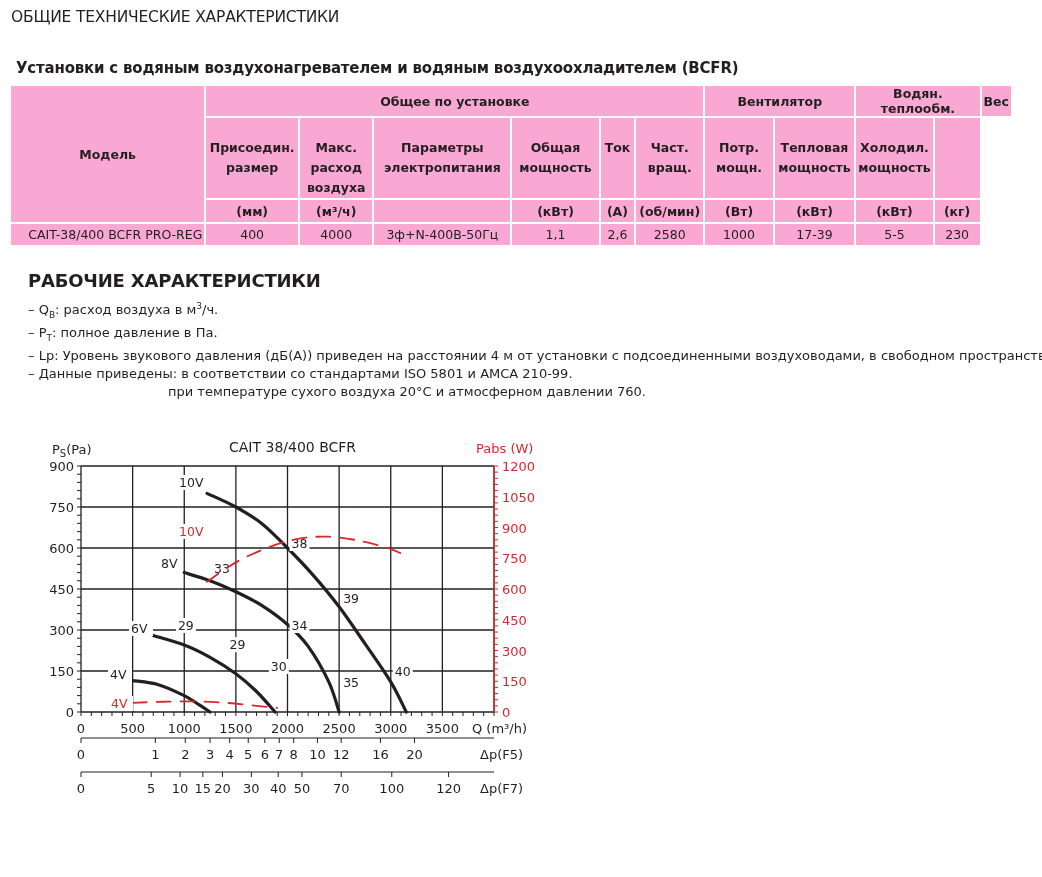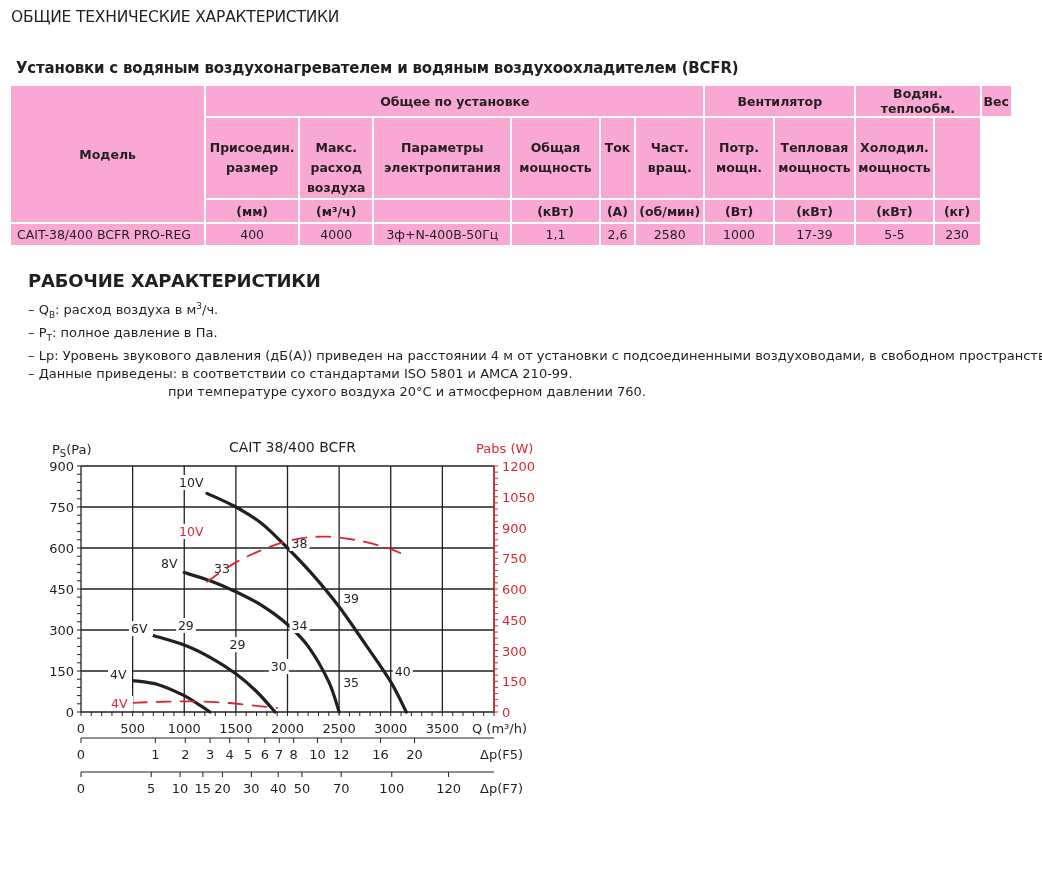--- a/index.html
+++ b/index.html
@@ -10,21 +10,21 @@
   table.spec { position:absolute; left:9px; top:84px; width:1004px; border-collapse:collapse;
                font-size:12.5px; }
   table.spec td { background:#f9a8d4; border:2px solid #fff; text-align:center; vertical-align:top;
                   padding:0 2px; }
   table.spec .head td { font-weight:bold; }
   table.spec td.grp { height:22px; vertical-align:middle; }
   table.spec td.sub { height:52px; line-height:20px; padding-top:20px; }
   table.spec td.unit { height:22px; vertical-align:middle; }
   table.spec td.model { vertical-align:middle; }
   table.spec tr.data td { height:21px; vertical-align:middle; font-weight:normal; }
-  table.spec tr.data td.mname { text-align:left; padding-left:6px; }
+  table.spec tr.data td.mname { text-align:right; padding-left:6px; }
   .h3 { position:absolute; left:28px; top:270px; font-size:18px; font-weight:bold; letter-spacing:-0.2px; }
   .notes { position:absolute; left:28px; top:297px; font-size:13px; line-height:18px; }
   .notes div { white-space:nowrap; }
   .notes .indent { padding-left:140px; }
   sub,sup { font-size:9px; }
   svg.chart { position:absolute; left:0; top:0; }
   svg text { font-family:"DejaVu Sans", sans-serif; }
 </style>
 </head>
 <body>

